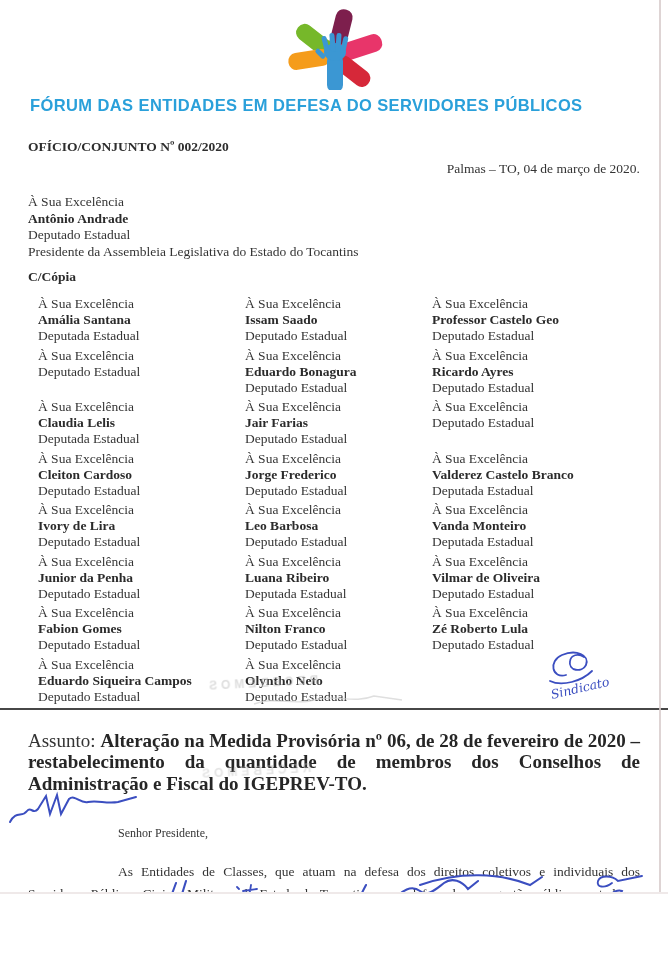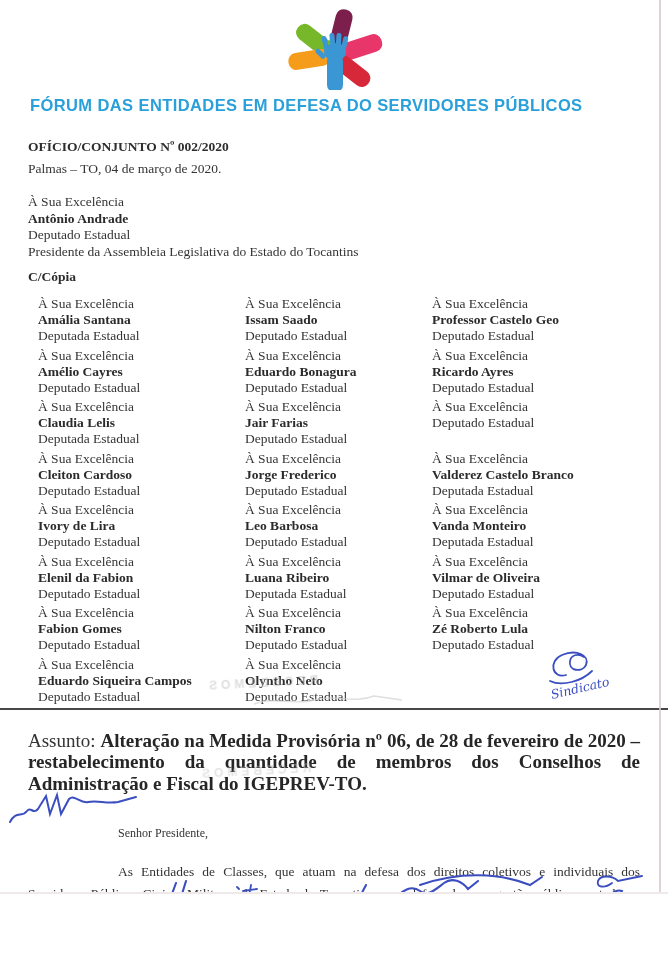--- a/index.html
+++ b/index.html
@@ -17,21 +17,21 @@
   
   .doc-title{
     margin:4px 0 0 2px;
     font-family:"Liberation Sans", sans-serif;
     font-weight:bold;
     font-size:16.5px;
     letter-spacing:.4px;
     color:#2aa0da;
   }
   .ref-line{margin-top:24px;font-weight:bold;font-size:13.5px;color:#2e2e2e;}
-  .date-line{margin-top:6px;text-align:left;font-size:13.5px;}
+  .date-line{margin-top:6px;text-align:right;font-size:13.5px;}
   .addressee{margin-top:17px;font-size:13.5px;line-height:16.5px;}
   .addressee .nm{font-weight:bold;color:#2b2b2b;}
   .copy-label{margin-top:9px;font-weight:bold;font-size:13.5px;color:#2b2b2b;}
   
   .grid{
     margin-top:11px;
     display:grid;
     grid-template-columns:207px 187px 1fr;
     row-gap:3.5px;
   }
@@ -124,21 +124,20 @@
           <div class="nm">Issam Saado</div>
           <div>Deputado Estadual</div>
         </div>
       <div class="cell">
           <div>À Sua Excelência</div>
           <div class="nm">Professor Castelo Geo</div>
           <div>Deputado Estadual</div>
         </div>
       <div class="cell">
           <div>À Sua Excelência</div>
-          <div class="nm">Amélio Cayres</div>
           <div>Deputado Estadual</div>
         </div>
       <div class="cell">
           <div>À Sua Excelência</div>
           <div class="nm">Eduardo Bonagura</div>
           <div>Deputado Estadual</div>
         </div>
       <div class="cell">
           <div>À Sua Excelência</div>
           <div class="nm">Ricardo Ayres</div>
@@ -183,21 +182,21 @@
           <div class="nm">Leo Barbosa</div>
           <div>Deputado Estadual</div>
         </div>
       <div class="cell">
           <div>À Sua Excelência</div>
           <div class="nm">Vanda Monteiro</div>
           <div>Deputada Estadual</div>
         </div>
       <div class="cell">
           <div>À Sua Excelência</div>
-          <div class="nm">Elenil da Fabion</div>
+          <div class="nm">Junior da Penha</div>
           <div>Deputado Estadual</div>
         </div>
       <div class="cell">
           <div>À Sua Excelência</div>
           <div class="nm">Luana Ribeiro</div>
           <div>Deputada Estadual</div>
         </div>
       <div class="cell">
           <div>À Sua Excelência</div>
           <div class="nm">Vilmar de Oliveira</div>

